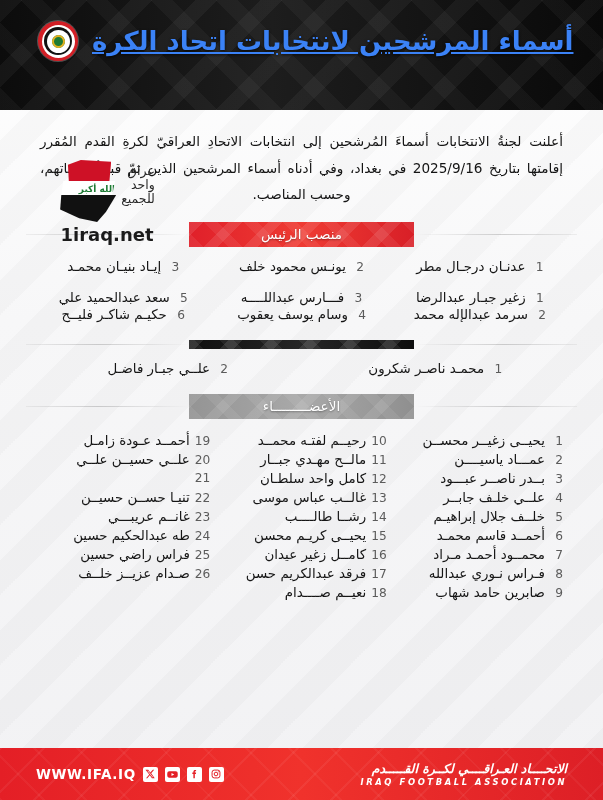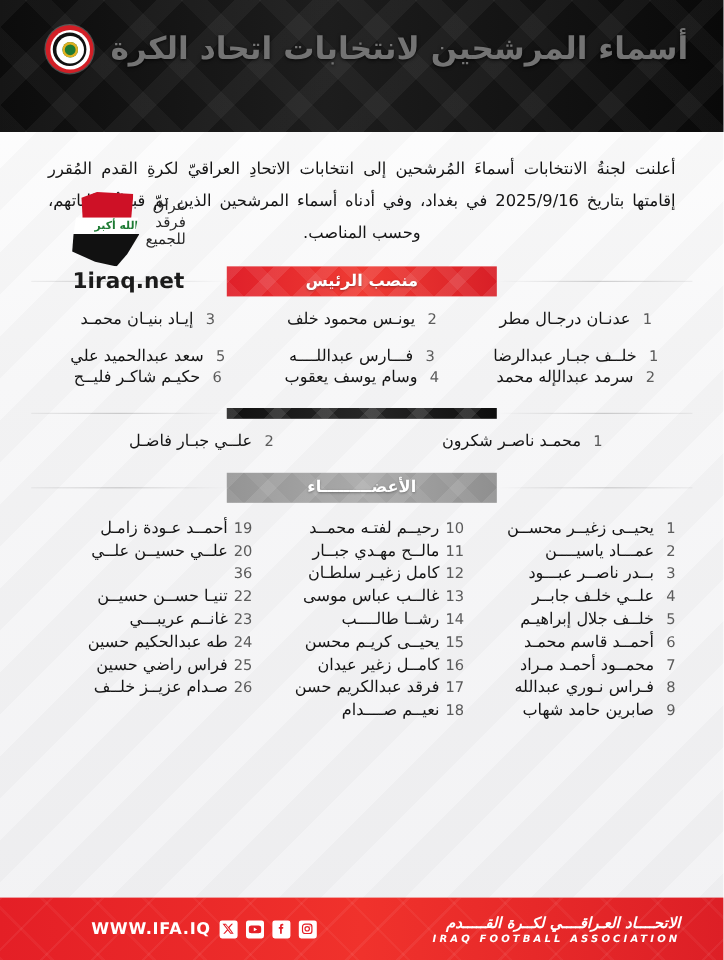--- a/index.html
+++ b/index.html
@@ -38,26 +38,27 @@
       linear-gradient(90deg,#0c0c0c,#1d1d1d 45%,#090909);
   }
   .header-row {
     position:relative;
     display:flex; align-items:center; justify-content:flex-end;
     gap:14px;
     padding:0 38px 0 38px;
     height:82px;
   }
   .title {
-    color:#737373;
+    color:#3b82f6;
     font-size:26px;
     font-weight:bold;
     letter-spacing:0px;
     white-space:nowrap;
     text-shadow:0 1px 3px rgba(0,0,0,.8);
+    text-decoration:underline;
   }
   
   .crest {
     flex:0 0 auto;
     width:40px; height:40px; border-radius:50%;
     background:#d21f26;
     display:flex; align-items:center; justify-content:center;
     box-shadow:0 0 0 1px rgba(255,255,255,.25);
   }
   .crest .ring1 { width:33px;height:33px;border-radius:50%;background:#ffffff;display:flex;align-items:center;justify-content:center;}
@@ -117,21 +118,21 @@
     margin:8px 0 6px;
   }
   .rule { flex:1 1 auto; height:1px; background:linear-gradient(90deg,rgba(0,0,0,0) 0%,rgba(0,0,0,.17) 55%,rgba(0,0,0,.05) 100%); }
   .rule.rev { background:linear-gradient(270deg,rgba(0,0,0,0) 0%,rgba(0,0,0,.17) 55%,rgba(0,0,0,.05) 100%); }
   .sec-banner {
     flex:0 0 auto;
     min-width:225px;
     text-align:center;
     color:#ffffff;
     font-size:13.5px;
-    font-weight:bold;
+    font-weight:normal;
     padding:4px 20px 5px;
     position:relative;
     overflow:hidden;
     text-shadow:0 1px 2px rgba(0,0,0,.35);
   }
   .sec-banner .sb-bg {
     position:absolute; inset:0;
     background:
       repeating-linear-gradient(135deg, rgba(255,255,255,0.10) 0 10px, transparent 10px 28px),
       repeating-linear-gradient(45deg, rgba(255,255,255,0.07) 0 10px, transparent 10px 28px);
@@ -185,21 +186,21 @@
   .footer .f-bg {
     position:absolute; inset:0;
     background:
       repeating-linear-gradient(135deg, rgba(255,255,255,0.055) 0 2px, transparent 2px 30px),
       repeating-linear-gradient(45deg, rgba(255,255,255,0.045) 0 2px, transparent 2px 30px);
   }
   .f-right { position:relative; z-index:2; text-align:right; color:#fff; line-height:1.25;font-style:italic; }
   .f-right .ar { font-size:12.5px; font-weight:bold; letter-spacing:.5px; }
   .f-right .en { font-size:8.4px; letter-spacing:2.6px; font-weight:bold; direction:ltr; }
   .f-left { position:relative; z-index:2; display:flex; flex-direction:row-reverse; align-items:center; gap:7px; }
-  .f-left .site { color:#fff; font-size:13.5px; font-weight:bold; letter-spacing:.6px; direction:ltr;margin-left:40px; }
+  .f-left .site { color:#fff; font-size:13.5px; font-weight:bold; letter-spacing:.6px; direction:ltr; }
   .soc {
     width:15px; height:15px; background:#ffffff; border-radius:2px;
     display:flex; align-items:center; justify-content:center;
     color:#e41f26; font-size:9.5px; font-weight:bold; line-height:1;
   }
   .soc svg { display:block; }
 </style>
 </head>
 <body>
 
@@ -230,21 +231,21 @@
     <div class="wm-row">
       <div class="wm-map">
         <div class="m-top"></div>
         <div class="m-mid">
             <i>الله أكبر</i>
           </div>
         <div class="m-bot"></div>
       </div>
       <div class="wm-words">
         <span>عراق</span>
-        <span>فرقد</span>
+        <span>واحد</span>
         <span>للجميع</span>
       </div>
     </div>
     <div class="wm-url">1iraq.net</div>
   </div>
 
   <div class="section">
     <div class="sec-head-wrap">
       <div class="rule"></div>
       <div class="sec-banner red">
@@ -265,21 +266,21 @@
           <span class="num">3</span>
           <span class="nm">إيـاد بنيـان محمـد</span>
         </div>
     </div>
   </div>
 
   <div class="section">
     <div class="cands cols3 rows2">
       <div class="cand">
           <span class="num">1</span>
-          <span class="nm">خلــف جبـار عبدالرضا</span>
+          <span class="nm">زغير جبـار عبدالرضا</span>
         </div>
       <div class="cand">
           <span class="num">2</span>
           <span class="nm">سرمد عبدالإله محمد</span>
         </div>
       <div class="cand">
           <span class="num">3</span>
           <span class="nm">فـــارس عبداللــــه</span>
         </div>
       <div class="cand">
@@ -365,21 +366,21 @@
         <div class="cand">
           <span class="num">10</span>
           <span class="nm">رحيــم لفتـه محمــد</span>
         </div>
         <div class="cand">
           <span class="num">11</span>
           <span class="nm">مالــح مهـدي جبــار</span>
         </div>
         <div class="cand">
           <span class="num">12</span>
-          <span class="nm">كامل زغيـر سلطـان</span>
+          <span class="nm">كامل واحد سلطـان</span>
         </div>
         <div class="cand">
           <span class="num">13</span>
           <span class="nm">غالــب عباس موسى</span>
         </div>
         <div class="cand">
           <span class="num">14</span>
           <span class="nm">رشــا طالــــب</span>
         </div>
         <div class="cand">
@@ -400,21 +401,21 @@
         </div>
         <div class="cand">
           <span class="num">19</span>
           <span class="nm">أحمــد عـودة زامـل</span>
         </div>
         <div class="cand">
           <span class="num">20</span>
           <span class="nm">علــي حسيــن علــي</span>
         </div>
         <div class="cand">
-          <span class="num">36</span>
+          <span class="num">21</span>
         </div>
         <div class="cand">
           <span class="num">22</span>
           <span class="nm">تنيـا حســن حسيــن</span>
         </div>
         <div class="cand">
           <span class="num">23</span>
           <span class="nm">غانــم عريبـــي</span>
         </div>
         <div class="cand">

